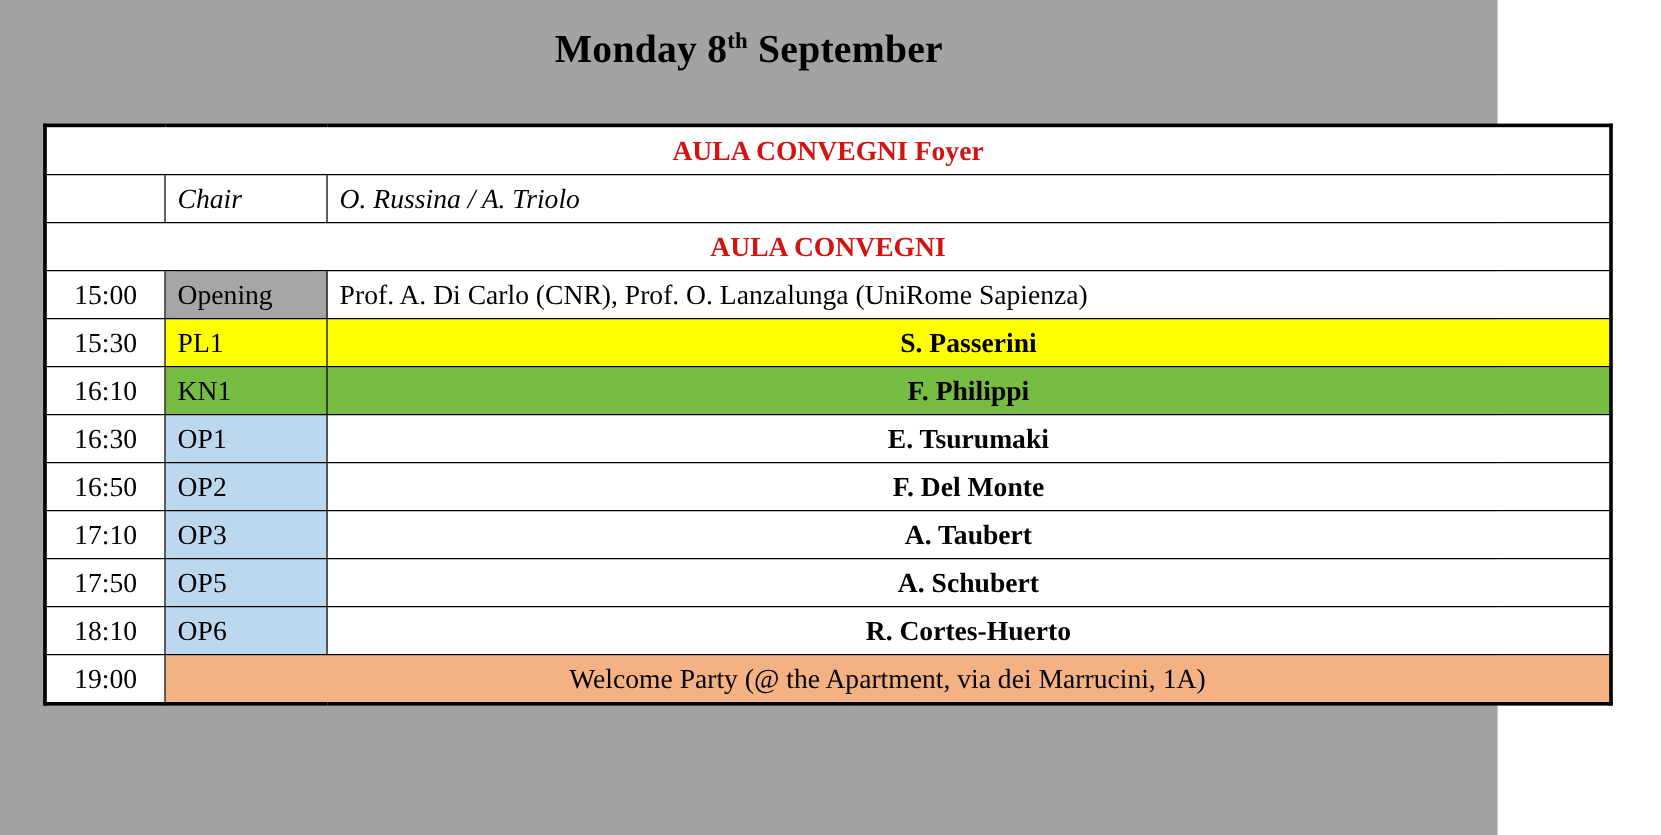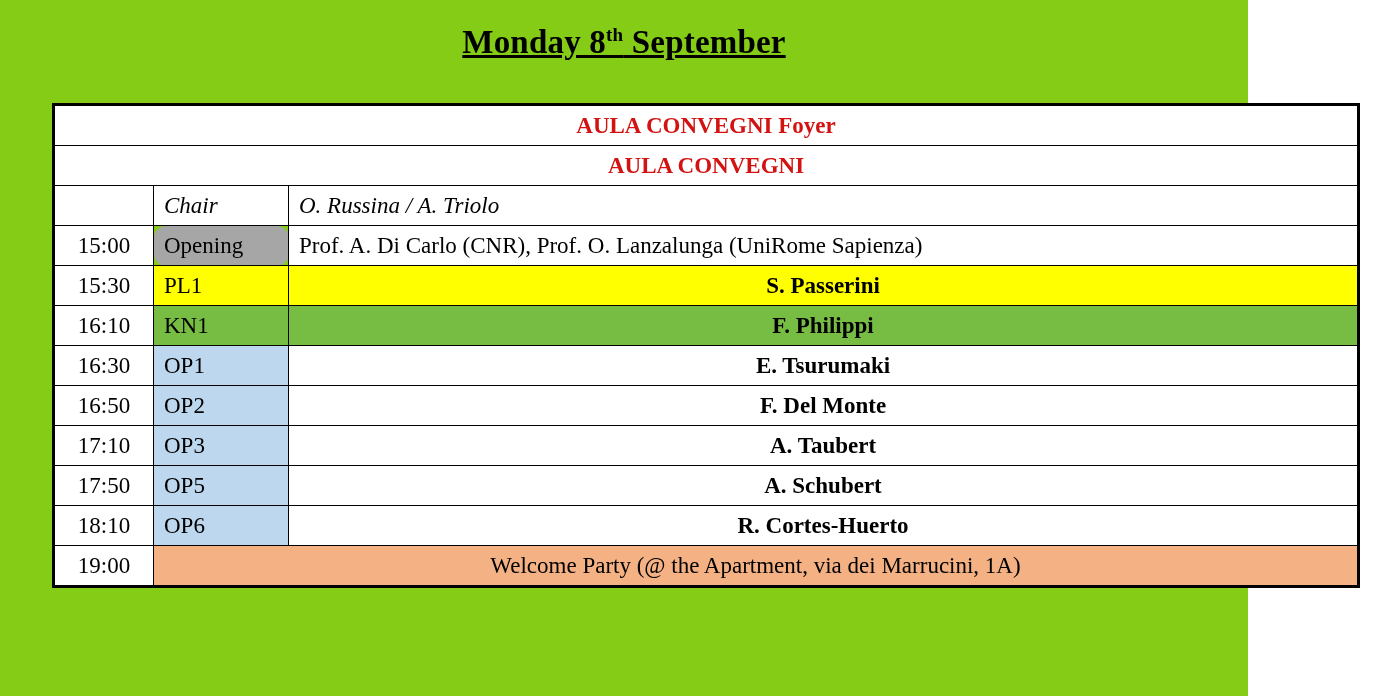--- a/index.html
+++ b/index.html
@@ -11,39 +11,38 @@
     width: 1384px;
     height: 696px;
     font-family: "Liberation Serif", serif;
     color: #000000;
     overflow: hidden;
   }
   .page {
     position: relative;
     width: 1248px;
     height: 696px;
-    background: #84cc16;
-    text-decoration: underline;
+    background: #a3a3a3;
   }
   .title {
     text-align: center;
     font-family: "Liberation Serif", serif;
     font-weight: bold;
     font-size: 33px;
     letter-spacing: 0.2px;
     padding-top: 24px;
   }
   .title sup {
     font-size: 19px;
     vertical-align: super;
     font-weight: bold;
   }
   .sched-wrap {
     position: absolute;
-    left: 52px;
+    left: 36px;
     top: 103px;
     width: 1305px;
   }
   table.sched {
     border-collapse: collapse;
     width: 1305px;
     table-layout: fixed;
     border: 3px solid #000000;
   }
   table.sched td {
@@ -96,27 +95,27 @@
         <col class="c-main">
       </colgroup>
       <tbody>
 
         <tr>
           <td class="venue" colspan="3">AULA CONVEGNI Foyer</td>
         </tr>
 
 
         <tr>
-          <td class="venue" colspan="3">AULA CONVEGNI</td>
+          <td class="time"></td>
+          <td class="left ital">Chair</td>
+          <td class="left ital">O. Russina / A. Triolo</td>
         </tr>
 
         <tr>
-          <td class="time"></td>
-          <td class="left ital">Chair</td>
-          <td class="left ital">O. Russina / A. Triolo</td>
+          <td class="venue" colspan="3">AULA CONVEGNI</td>
         </tr>
 
         <tr>
           <td class="time">15:00</td>
           <td class="left bg-gray">Opening</td>
           <td class="left">Prof. A. Di Carlo (CNR), Prof. O.  Lanzalunga (UniRome Sapienza)</td>
         </tr>
 
         <tr>
           <td class="time">15:30</td>

